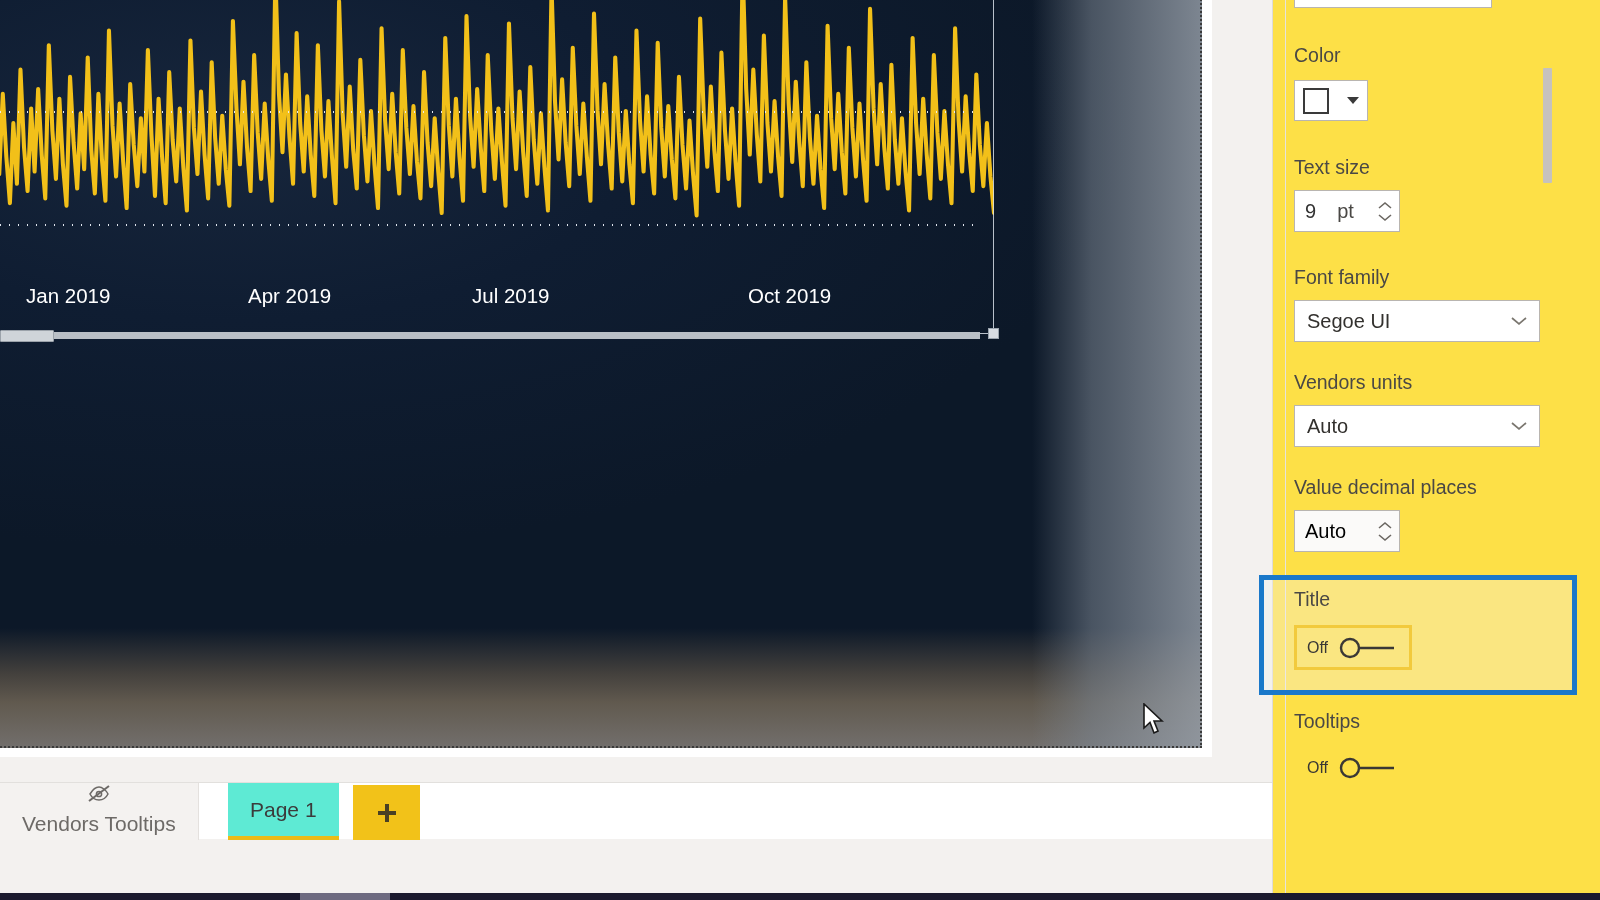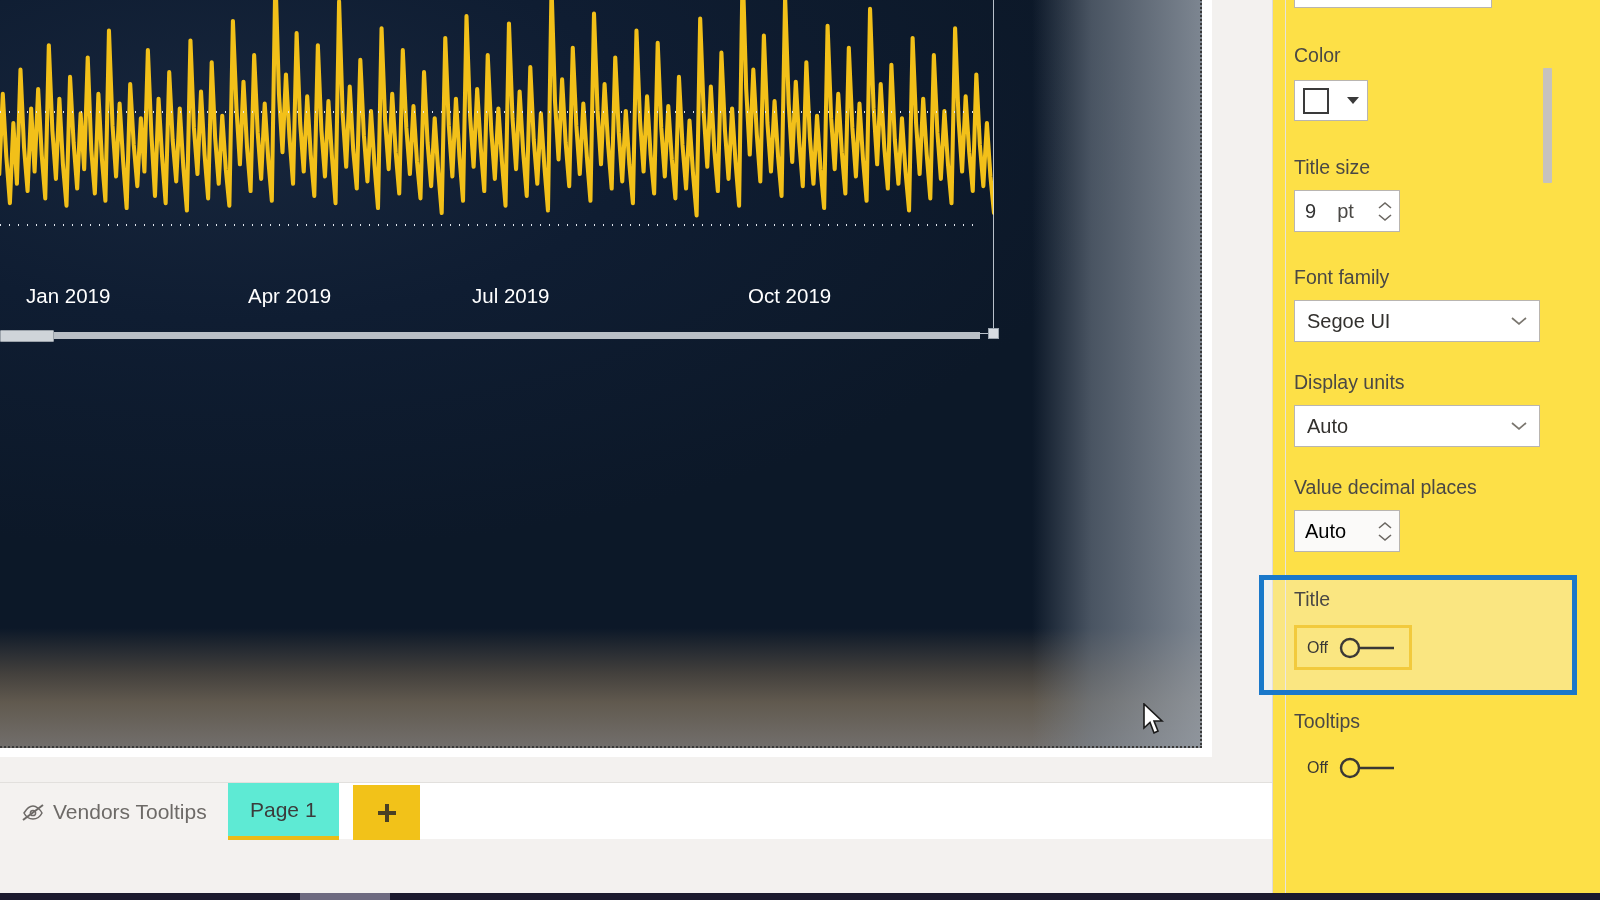--- a/index.html
+++ b/index.html
@@ -93,21 +93,21 @@
     position: absolute; left: 0; top: 782px; width: 1272px; height: 57px;
     background: #ffffff; border-top: 1px solid #e2e0dd;
   }
   .page-tab {
     position: absolute; top: 0; height: 57px;
     display: flex; align-items: center; gap: 9px;
     padding: 0 22px;
     font-size: 21px; color: #4b4b4b;
     cursor: pointer; user-select: none;
   }
-  .page-tab.inactive { background: #f4f2f0; color: #6d6a67; border-right: 1px solid #e4e1de; }
+  .page-tab.inactive { background: #f4f2f0; color: #6d6a67; border-right: 1px solid #e4e1de; flex-direction: column; }
   .page-tab.active { background: #5eead4; border-bottom: 4px solid #ecbb17; color: #3b3b3b; }
   #tab-hidden-icon { display: inline-flex; width: 22px; height: 20px; }
   #add-page-tab {
     position: absolute; top: 2px; height: 55px; width: 67px;
     background: #f2c219; display: flex; align-items: center; justify-content: center;
     cursor: pointer;
   }
   #add-page-tab svg { width: 24px; height: 24px; }
   #tabbar-underfill {
     position: absolute; left: 0; top: 839px; width: 1272px; height: 58px; background: #f3f1ef;
@@ -271,21 +271,21 @@
       <div id="pane-left-rail"></div>
 
       <div id="top-cut-input"></div>
 
       <div class="field-label" style="top:44px">Color</div>
       <div class="ctl" id="color-control">
         <span id="color-swatch"></span>
         <span class="caret-down"></span>
       </div>
 
-      <div class="field-label" style="top:156px">Title size</div>
+      <div class="field-label" style="top:156px">Text size</div>
       <div class="ctl" id="textsize-control">
         <span id="textsize-value">9</span>
         <span id="textsize-unit">pt</span>
         <span class="spinner">
           <svg width="16" height="9" viewBox="0 0 16 9">
             <path d="M2,7 L8,2 L14,7" fill="none" stroke="#6b6762" stroke-width="1.6"></path>
           </svg>
           <svg width="16" height="9" viewBox="0 0 16 9">
             <path d="M2,2 L8,7 L14,2" fill="none" stroke="#6b6762" stroke-width="1.6"></path>
           </svg>
@@ -293,21 +293,21 @@
       </div>
 
       <div class="field-label" style="top:266px">Font family</div>
       <div class="ctl dropdown" id="fontfamily-control">
         <span class="dd-text">Segoe UI</span>
         <svg width="20" height="12" viewBox="0 0 20 12">
           <path d="M3,3 L10,9 L17,3" fill="none" stroke="#7a766f" stroke-width="1.7"></path>
         </svg>
       </div>
 
-      <div class="field-label" style="top:371px">Display units</div>
+      <div class="field-label" style="top:371px">Vendors units</div>
       <div class="ctl dropdown" id="displayunits-control">
         <span class="dd-text">Auto</span>
         <svg width="20" height="12" viewBox="0 0 20 12">
           <path d="M3,3 L10,9 L17,3" fill="none" stroke="#7a766f" stroke-width="1.7"></path>
         </svg>
       </div>
 
       <div class="field-label" style="top:476px">Value decimal places</div>
       <div class="ctl" id="decimals-control">
         <span id="decimals-value" class="dd-text placeholder">Auto</span>

